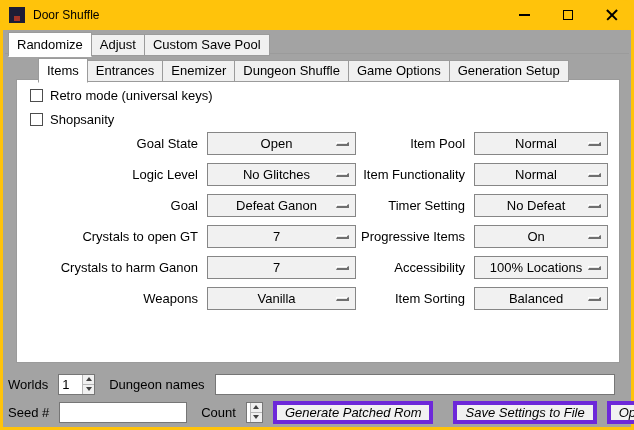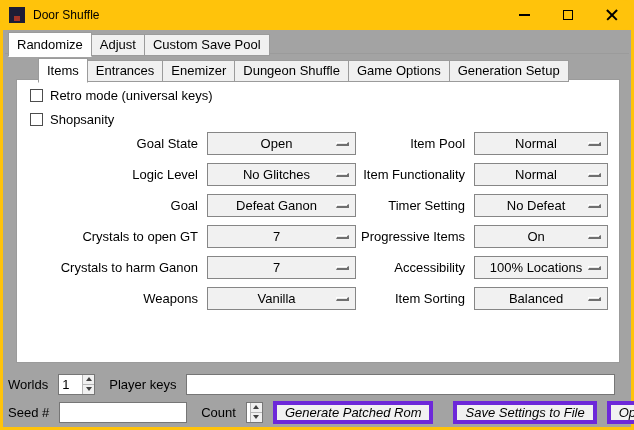--- a/index.html
+++ b/index.html
@@ -280,21 +280,21 @@
         <input class="spin-value" value="1" style="">
         <div class="spin-arrows">
           <div class="spin-btn up">
               <span class="tri-up"></span>
             </div>
           <div class="spin-btn">
               <span class="tri-down"></span>
             </div>
         </div>
       </div>
-      <span class="lbl ml6">Player keys</span>
+      <span class="lbl ml6">Dungeon names</span>
       <input class="text-input input-players" value="" style="">
     </div>
 
     <div class="bottom-row row-seed">
       <span class="lbl">Seed #</span>
       <input class="text-input input-seed" value="" style="">
       <span class="lbl ml6">Count</span>
       <div class="spinbox">
         <input class="spin-value" value="1" style="">
         <div class="spin-arrows">

